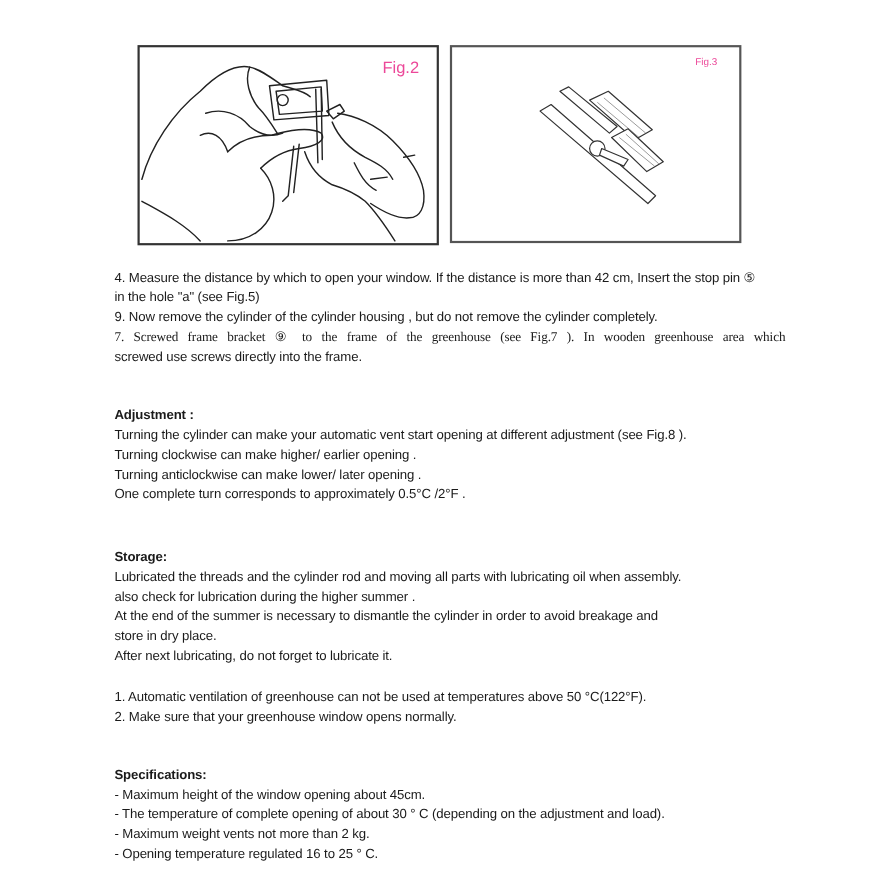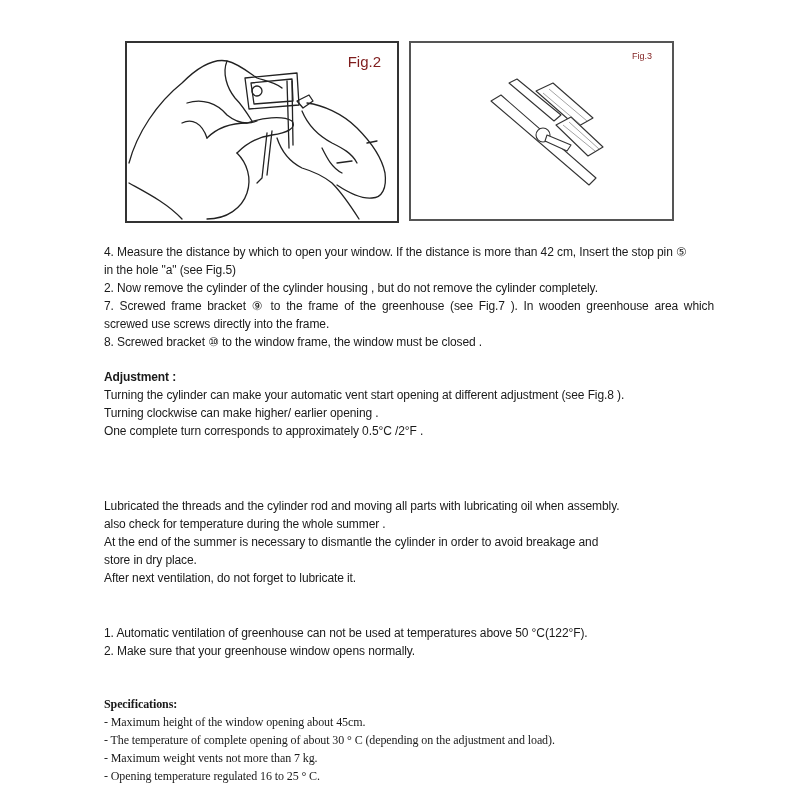--- a/index.html
+++ b/index.html
@@ -1,21 +1,21 @@
 <!DOCTYPE html>
 <html><head>
 <meta charset="utf-8">
 <style>
   html, body { margin:0; padding:0; background:#ffffff; }
   body { width:800px; height:800px; position:relative; overflow:hidden;
          font-family:"Liberation Sans", sans-serif; color:#1a1a1a; }
   .fig { position:absolute; border:2px solid #333; background:#fff; box-sizing:border-box; }
   #fig2 { left:125px; top:41px; width:274px; height:182px; }
   #fig3 { left:409px; top:41px; width:265px; height:180px; border-color:#555; }
-  .fig-label { position:absolute; font-family:"Liberation Sans", sans-serif; color:#7f1d1d; }
+  .fig-label { position:absolute; font-family:"Liberation Sans", sans-serif; color:#ec4899; }
   #fig2 .fig-label { right:16px; top:10px; font-size:15px; }
   #fig3 .fig-label { right:20px; top:8px; font-size:9px; }
   .fig svg { position:absolute; left:0; top:0; }
   .text { position:absolute; left:104px; width:610px; font-size:12px; line-height:18px; letter-spacing:-0.1px; }
   .text p { margin:0; }
   .hd { font-weight:bold; }
   .just { text-align:justify; text-align-last:left; }
 </style>
 </head>
 <body>
@@ -74,45 +74,46 @@
       <path d="M152,82 L184,108"></path>
         <path d="M158,79 L188,106"></path>
     </g>
   </svg>
   <span class="fig-label">Fig.3</span>
 </div>
 
 <div class="text just" style="top:243px;">
   <p>4. Measure the distance by which to open your window. If the distance is more than 42 cm, Insert the stop pin ⑤</p>
   <p>in the hole "a"    (see Fig.5)</p>
-  <p>2. Now remove the cylinder of the cylinder housing , but do not remove the cylinder completely.</p>
-  <p style="text-align:justify; text-align-last:justify;">7. Screwed frame bracket ⑨ to the frame of the greenhouse (see Fig.7 ). In wooden greenhouse area which</p>
+  <p>9. Now remove the cylinder of the cylinder housing , but do not remove the cylinder completely.</p>
+  <p style="text-align:justify; text-align-last:justify;font-family:Liberation Serif, serif;">7. Screwed frame bracket ⑨ to the frame of the greenhouse (see Fig.7 ). In wooden greenhouse area which</p>
   <p>screwed use screws directly into the frame.</p>
-  <p>8. Screwed bracket ⑩ to the window frame, the window must be closed .</p>
 </div>
 
 <div class="text" style="top:368px;">
   <p class="hd">Adjustment :</p>
   <p>Turning the cylinder can make your automatic vent start opening at different adjustment (see Fig.8 ).</p>
   <p>Turning clockwise can make higher/ earlier opening .</p>
+  <p>Turning anticlockwise can make lower/ later opening .</p>
   <p>One complete turn corresponds to approximately 0.5°C /2°F .</p>
 </div>
 
 <div class="text" style="top:497px;">
+  <p class="hd">Storage:</p>
   <p>Lubricated the threads and the cylinder rod and moving all parts with lubricating oil when assembly.</p>
-  <p>also check for temperature during the whole summer .</p>
+  <p>also check for lubrication during the higher summer .</p>
   <p>At the end of the summer is necessary to dismantle the cylinder in order to avoid breakage and</p>
   <p>store in dry place.</p>
-  <p>After next ventilation, do not forget to lubricate it.</p>
+  <p>After next lubricating, do not forget to lubricate it.</p>
 </div>
 
 <div class="text" style="top:624px;">
   <p>1. Automatic ventilation of greenhouse can not be used at temperatures above 50 °C(122°F).</p>
   <p>2. Make sure that your greenhouse window opens normally.</p>
 </div>
 
-<div class="text" style="top:695px;font-family:Liberation Serif, serif;">
+<div class="text" style="top:695px;">
   <p class="hd">Specifications:</p>
   <p>- Maximum height of the window opening about 45cm.</p>
   <p>- The temperature of complete opening of about 30 ° C (depending on the adjustment and load).</p>
-  <p>- Maximum weight vents not more than 7 kg.</p>
+  <p>- Maximum weight vents not more than 2 kg.</p>
   <p>- Opening temperature regulated 16 to 25 ° C.</p>
 </div>
 
 </body></html>

